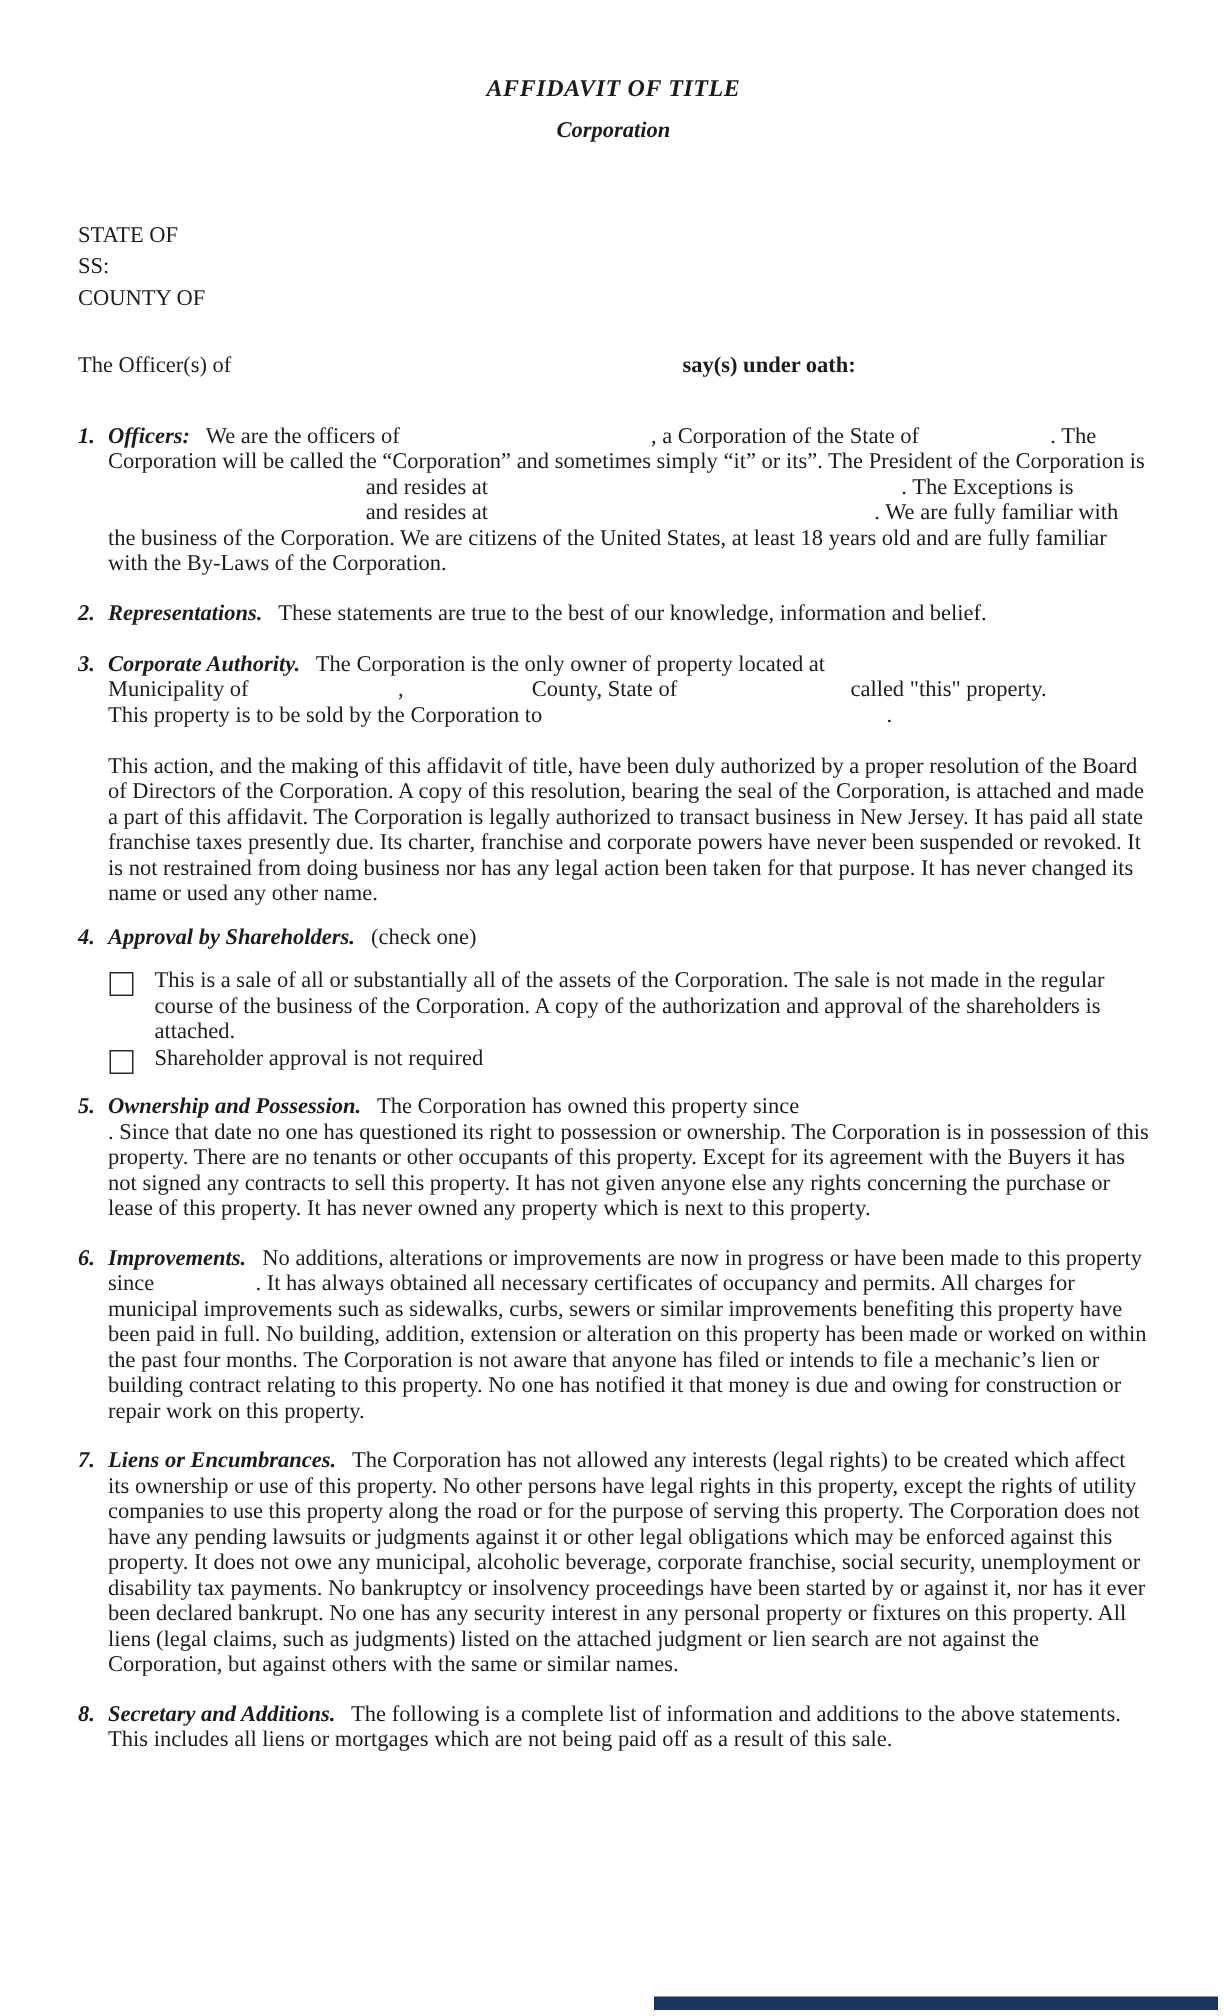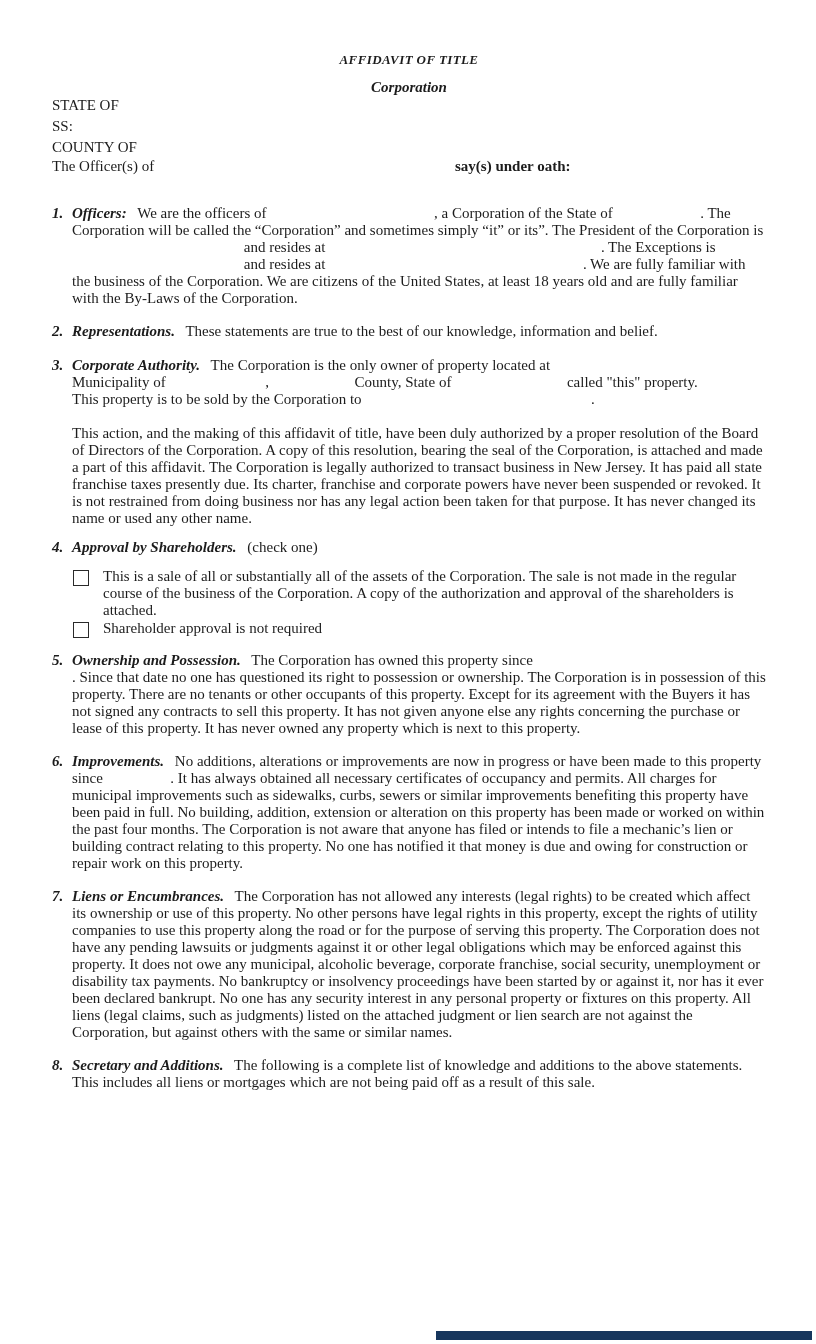--- a/index.html
+++ b/index.html
@@ -5,28 +5,28 @@
   html,body{margin:0;padding:0;}
   body{
     width:816px;height:1344px;overflow:hidden;background:#ffffff;
     font-family:"Liberation Serif","DejaVu Serif",serif;
     color:#1c1c1c;font-size:15px;line-height:17px;
     position:relative;
   }
   .doc{position:absolute;left:52px;top:50px;width:714px;}
   .title{
     text-align:center;font-weight:bold;font-style:italic;
-    font-size:13px;line-height:20px;letter-spacing:.4px;margin:0;
+    font-size:16px;line-height:20px;letter-spacing:.4px;margin:0;
   }
   .subtitle{
     text-align:center;font-weight:bold;font-style:italic;
     font-size:15px;line-height:16px;margin-top:9px;
   }
-  .venue{line-height:21px;}
-  .oath{position:relative;}
+  .venue{margin-top:52px;line-height:21px;}
+  .oath{margin-top:26px;position:relative;}
   .oath-suffix{position:absolute;left:403px;top:0;font-weight:bold;}
   .item{display:grid;grid-template-columns:20px 694px;}
   .num{font-weight:bold;font-style:italic;}
   .hd{font-weight:bold;font-style:italic;margin-right:7px;}
   .para{text-align:left;}
   .para + .para.sp{margin-top:17px;}
   .blank{display:inline-block;height:2px;vertical-align:baseline;}
   .line{white-space:nowrap;}
   .cbrow{display:flex;align-items:flex-start;}
   .cbox{
@@ -169,20 +169,20 @@
         <span>The Corporation  has not allowed any interests (legal rights) to be created which affect its ownership or use of this property.  No other persons have legal rights in this property, except the rights of utility companies to use this property along the road or for the purpose of serving this property.  The Corporation does not have any pending lawsuits or judgments against it or other legal obligations which may be enforced against this property.  It does not owe any municipal, alcoholic beverage, corporate franchise, social security, unemployment or disability tax payments.  No bankruptcy or insolvency proceedings have been started by or against it, nor has it ever been declared bankrupt.  No one has any security interest in any personal property or fixtures on this property.  All liens (legal claims, such as judgments) listed on the attached judgment or lien search are not against the Corporation, but against others with the same or similar names.</span>
       </div>
     </div>
   </div>
 
   <div class="item mt16">
     <span class="num">8.</span>
     <div class="body">
       <div class="para">
         <span class="hd">Secretary and Additions.</span>
-        <span>The following is a complete list of knowledge and additions to the above statements.  This includes all liens or mortgages which are not being paid off as a result of this sale.</span>
+        <span>The following is a complete list of information and additions to the above statements.  This includes all liens or mortgages which are not being paid off as a result of this sale.</span>
       </div>
     </div>
   </div>
 
 </div>
 
 <div class="bottom-bar"></div>
 
 </body></html>

